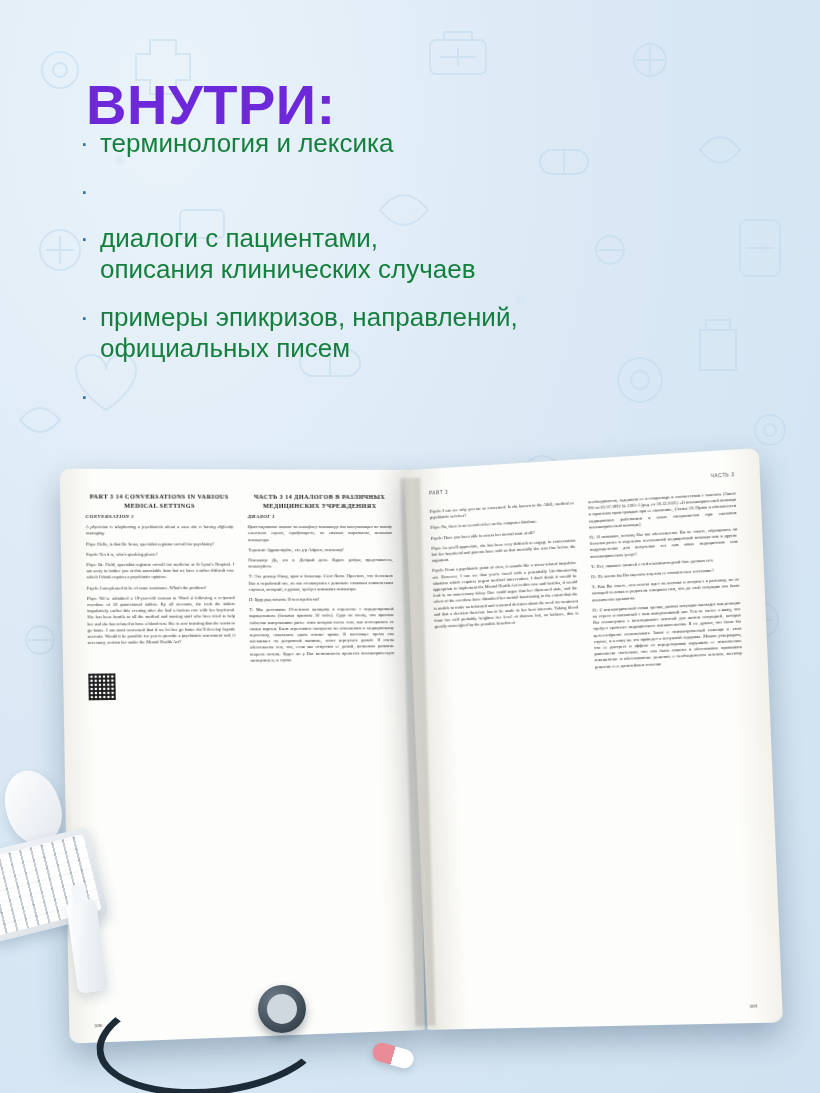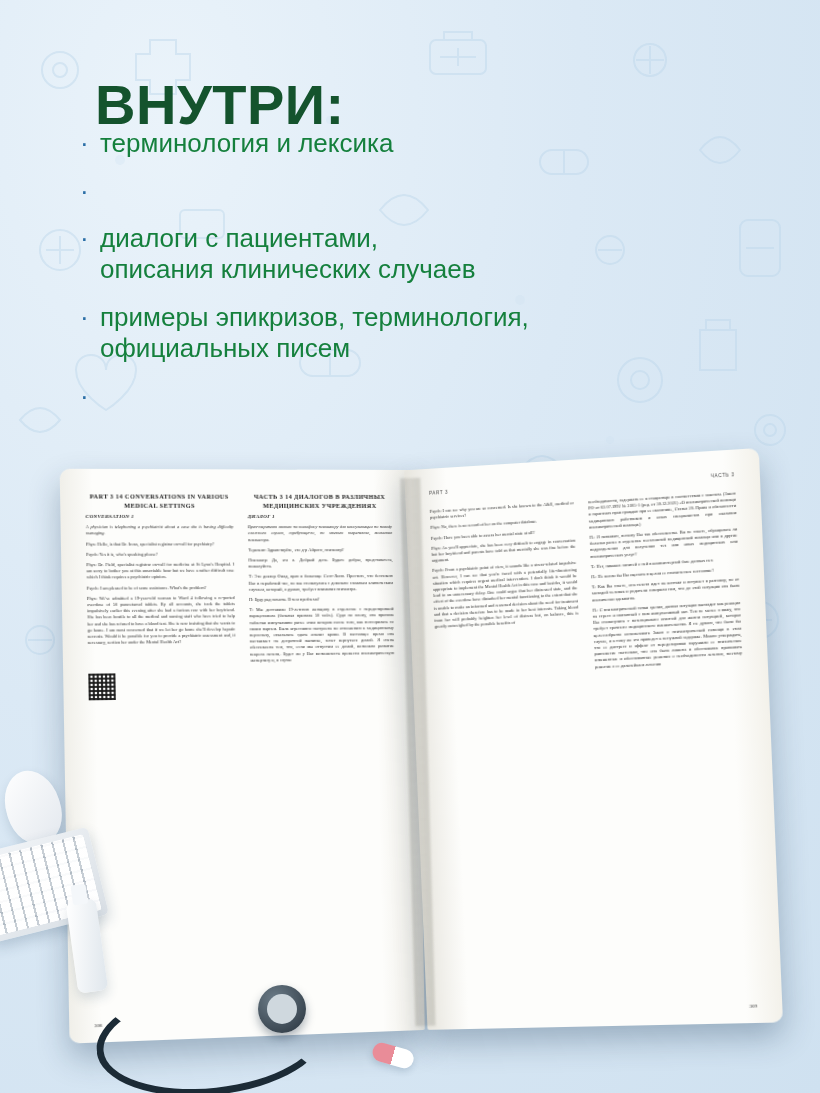--- a/index.html
+++ b/index.html
@@ -28,24 +28,23 @@
   .bg-pattern svg { width: 100%; height: 100%; display: block; }
 
   
   .headline {
     position: absolute;
     left: 86px;
     top: 38px;
     font-size: 56px;
     font-weight: 800;
     letter-spacing: 0.5px;
-    color: #14532d;
+    color: #6d28d9;
     line-height: 1.02;
     font-family: "Liberation Sans", sans-serif;
-    margin-left: 9px;
   }
 
   .bullets {
     position: absolute;
     left: 80px;
     top: 128px;
     width: 660px;
   }
   .bullet {
     display: flex;
@@ -358,21 +357,21 @@
   <div class="bullet">
     <span class="dot">·</span>
   </div>
   <div class="bullet">
     <span class="dot">·</span>
     <span class="txt">диалоги с пациентами,
 описания клинических случаев</span>
   </div>
   <div class="bullet">
     <span class="dot">·</span>
-    <span class="txt">примеры эпикризов, терминология,
+    <span class="txt">примеры эпикризов, направлений,
 официальных писем</span>
   </div>
   <div class="bullet">
     <span class="dot">·</span>
   </div>
 </div>
 
 <div class="book-wrap">
 
   <div class="book">

